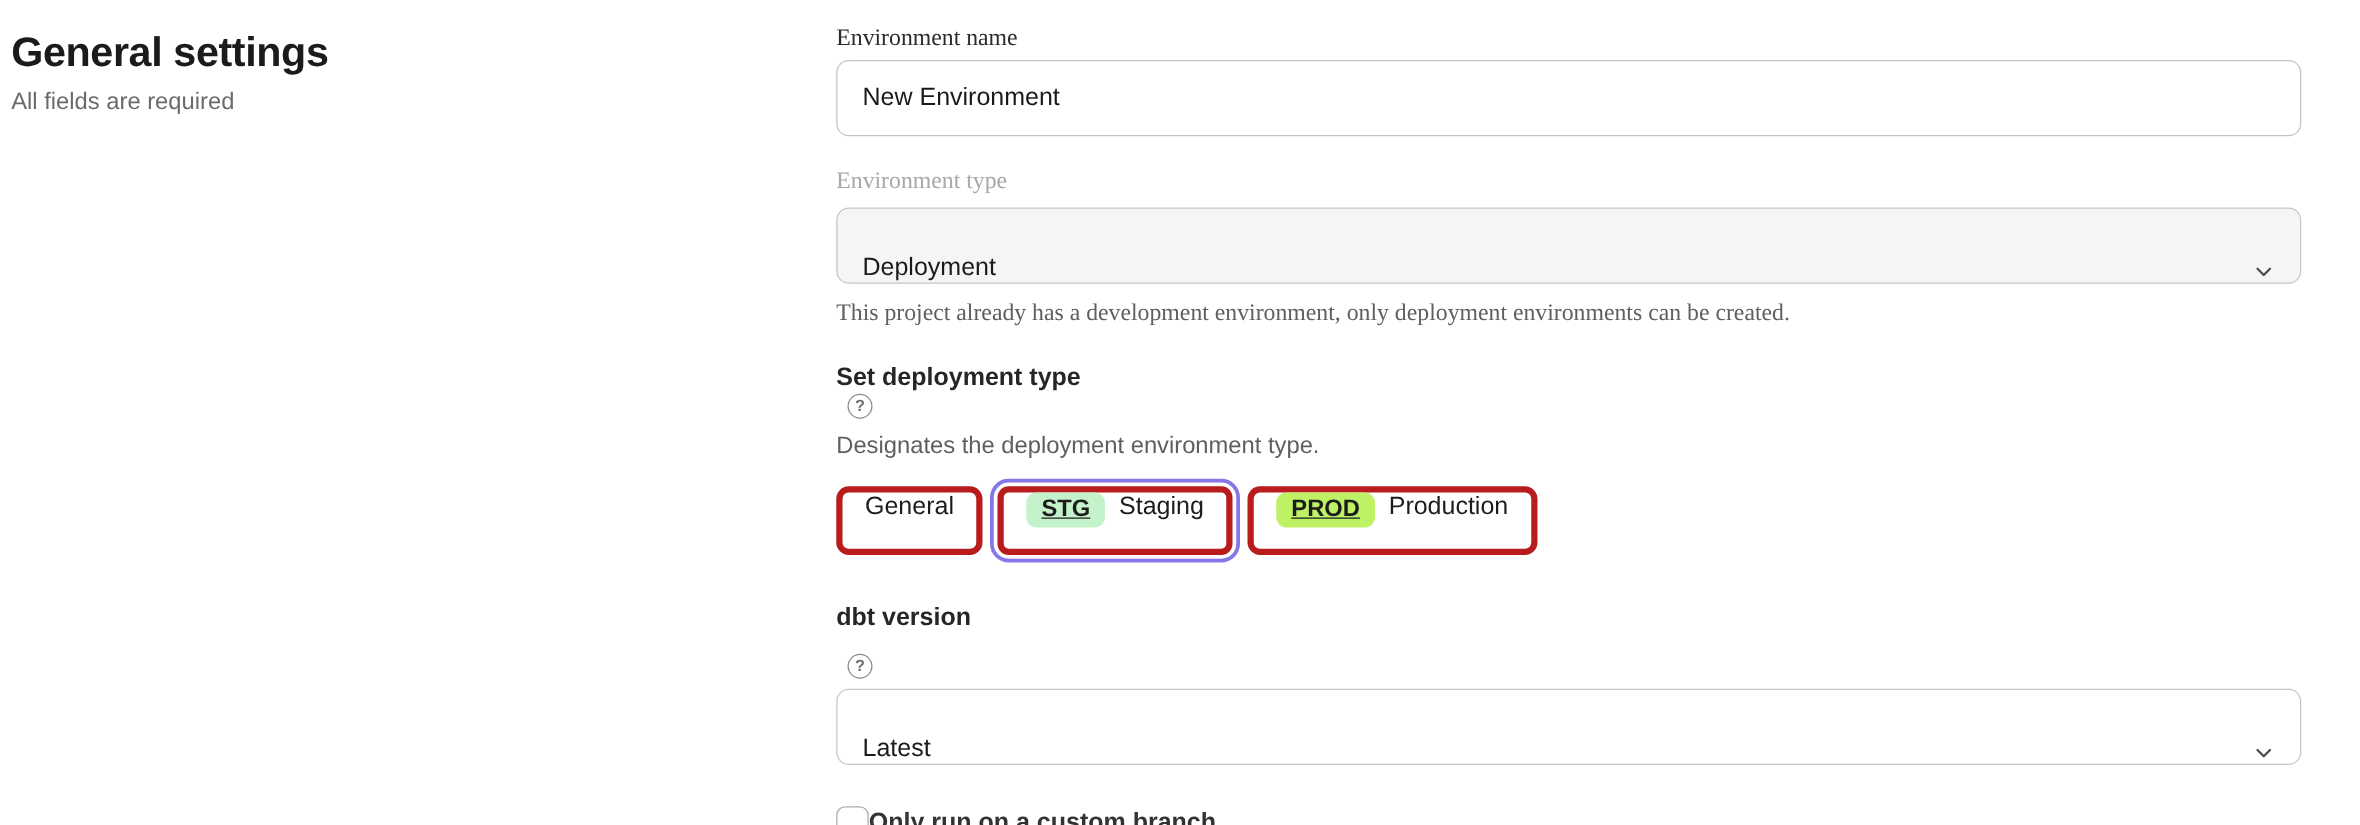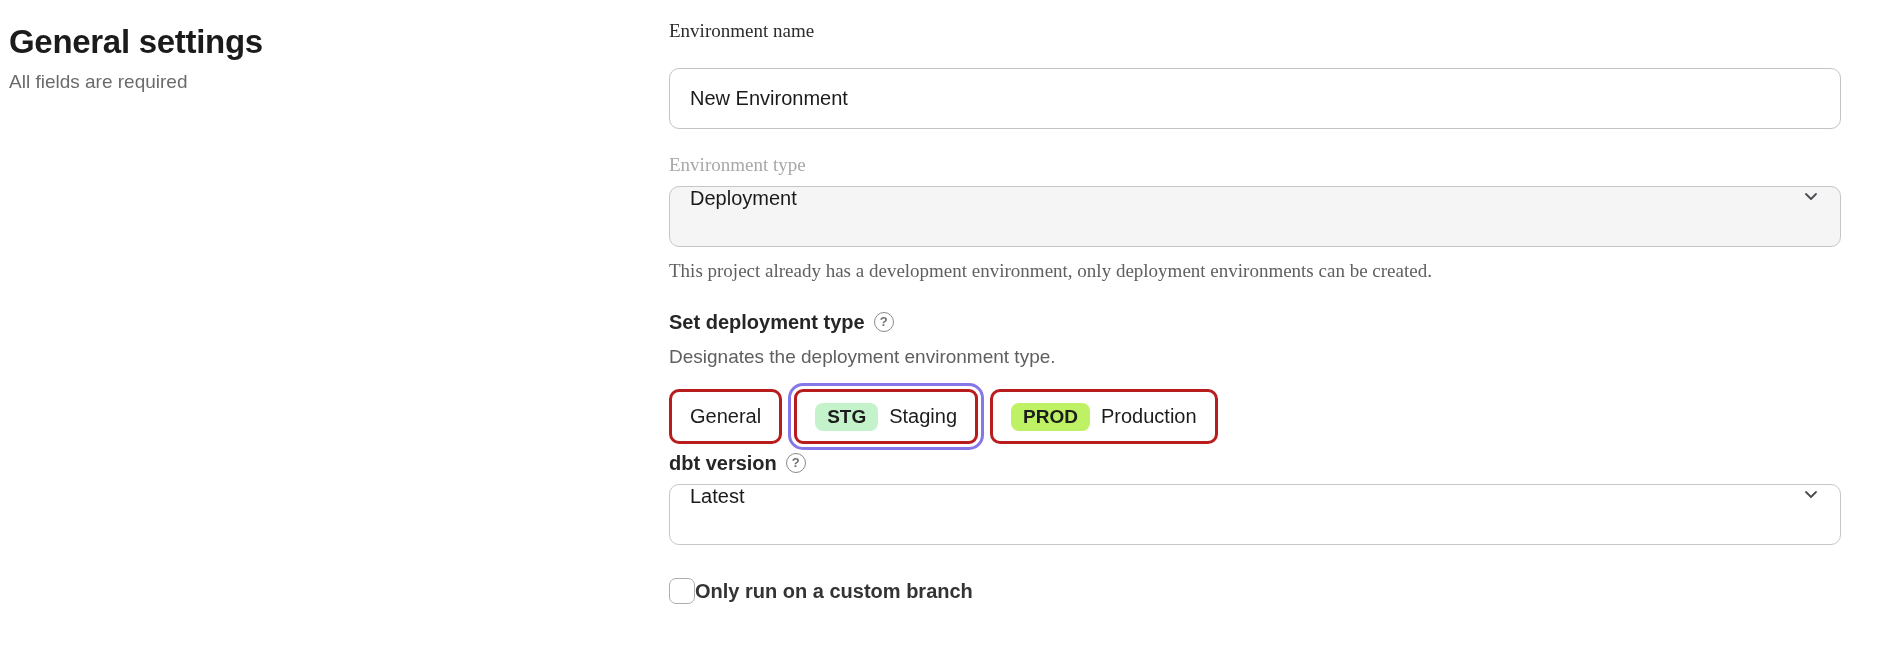--- a/index.html
+++ b/index.html
@@ -24,34 +24,34 @@
 
   
   .form-col { width: 1172px; flex: 0 0 1172px; padding-top: 4px; }
 
   .field-label {
     font-size: 19px; font-weight: 500; color: #2b2b2b; line-height: 26px; font-family: Liberation Serif, serif;
   }
   .field-label.disabled { color: #a8a8a8; }
   .section-label {
     font-size: 20px; font-weight: 700; color: #262626; line-height: 26px;
-    display: flex; align-items: center;
+    display: flex; align-items: flex-start; flex-direction: column;
   }
 
   .text-input {
-    margin-top: 24px; width: 100%; height: 61px;
+    margin-top: 4px; width: 100%; height: 61px;
     border: 1px solid #c3c3c7; border-radius: 10px;
     background: #ffffff; font-family: "Liberation Sans", sans-serif;
     font-size: 20px; color: #1a1a1a; padding: 0 20px; outline: none;
   }
 
   .select-box {
     margin-top: 8px; width: 100%; height: 61px;
     border: 1px solid #c6c6ca; border-radius: 10px;
-    background: #ffffff; display: flex; align-items: flex-start;
+    background: #ffffff; display: flex; align-items: flex-end;
     justify-content: space-between; padding: 0 20px;
     font-size: 20px; color: #1a1a1a; cursor: pointer;
   }
   .select-box.disabled { background: #f5f5f6; cursor: default; }
   .chevron { display: flex; align-items: center; color: #4b4b52; }
 
   .helper-text {
     margin-top: 11px; font-size: 19px; color: #5f5f5f; line-height: 25px; font-family: Liberation Serif, serif;
   }
 
@@ -61,34 +61,34 @@
   .help-icon {
     width: 20px; height: 20px; margin-left: 9px; flex: 0 0 20px;
     border: 1.5px solid #8a8a8a; border-radius: 50%;
     color: #6f6f6f; font-size: 13px; font-weight: 700;
     display: inline-flex; align-items: center; justify-content: center;
     cursor: pointer;
   }
 
   .btn-row { margin-top: 14px; display: flex; align-items: center; gap: 6px; }
   .type-btn {
-    height: 55px; background: #ffffff; border: 3px solid #b91c1c;
+    height: 55px; background: #ffffff; border: 5px solid #b91c1c;
     border-radius: 10px; padding: 0 18px;
-    display: inline-flex; align-items: center; gap: 11px;
+    display: inline-flex; gap: 11px;
     font-family: "Liberation Sans", sans-serif;
     font-size: 20px; font-weight: 500; color: #1c1c1c; cursor: pointer;
   }
   .selected-ring {
     border: 3px solid #8577e8; border-radius: 15px; padding: 3px;
     display: inline-flex;
   }
   .badge {
     display: inline-flex; align-items: center; justify-content: center;
     height: 28px; padding: 0 12px; border-radius: 8px;
-    font-size: 19px; font-weight: 600; color: #1c1c1c;
+    font-size: 19px; font-weight: 600; color: #1c1c1c; text-decoration: underline;
   }
   .badge-stg { background: #c4f3cb; }
   .badge-prod { background: #bef264; }
 
   .checkbox-row { margin-top: 33px; display: flex; align-items: center; }
   .checkbox {
     width: 26px; height: 26px; border: 1.5px solid #adadad;
     border-radius: 7px; background: #ffffff; cursor: pointer; flex: 0 0 26px;
   }
   .checkbox-label {
@@ -142,21 +142,21 @@
         </button>
       </span>
 
       <button class="type-btn">
         <span class="badge badge-prod">PROD</span>
         <span>Production</span>
       </button>
     </div>
 
     
-    <div class="section-label" style="">
+    <div class="section-label" style="margin-top:31px;gap:16px;">
       <span>dbt version</span>
       <span class="help-icon">?</span>
     </div>
     <div class="select-box">
       <span>Latest</span>
       <span class="chevron">
         <svg width="18" height="18" viewBox="0 0 18 18" fill="none">
           <path d="M4 7 L9 12 L14 7" stroke="#4b4b52" stroke-width="1.8" stroke-linecap="round" stroke-linejoin="round"></path>
         </svg>
       </span>

